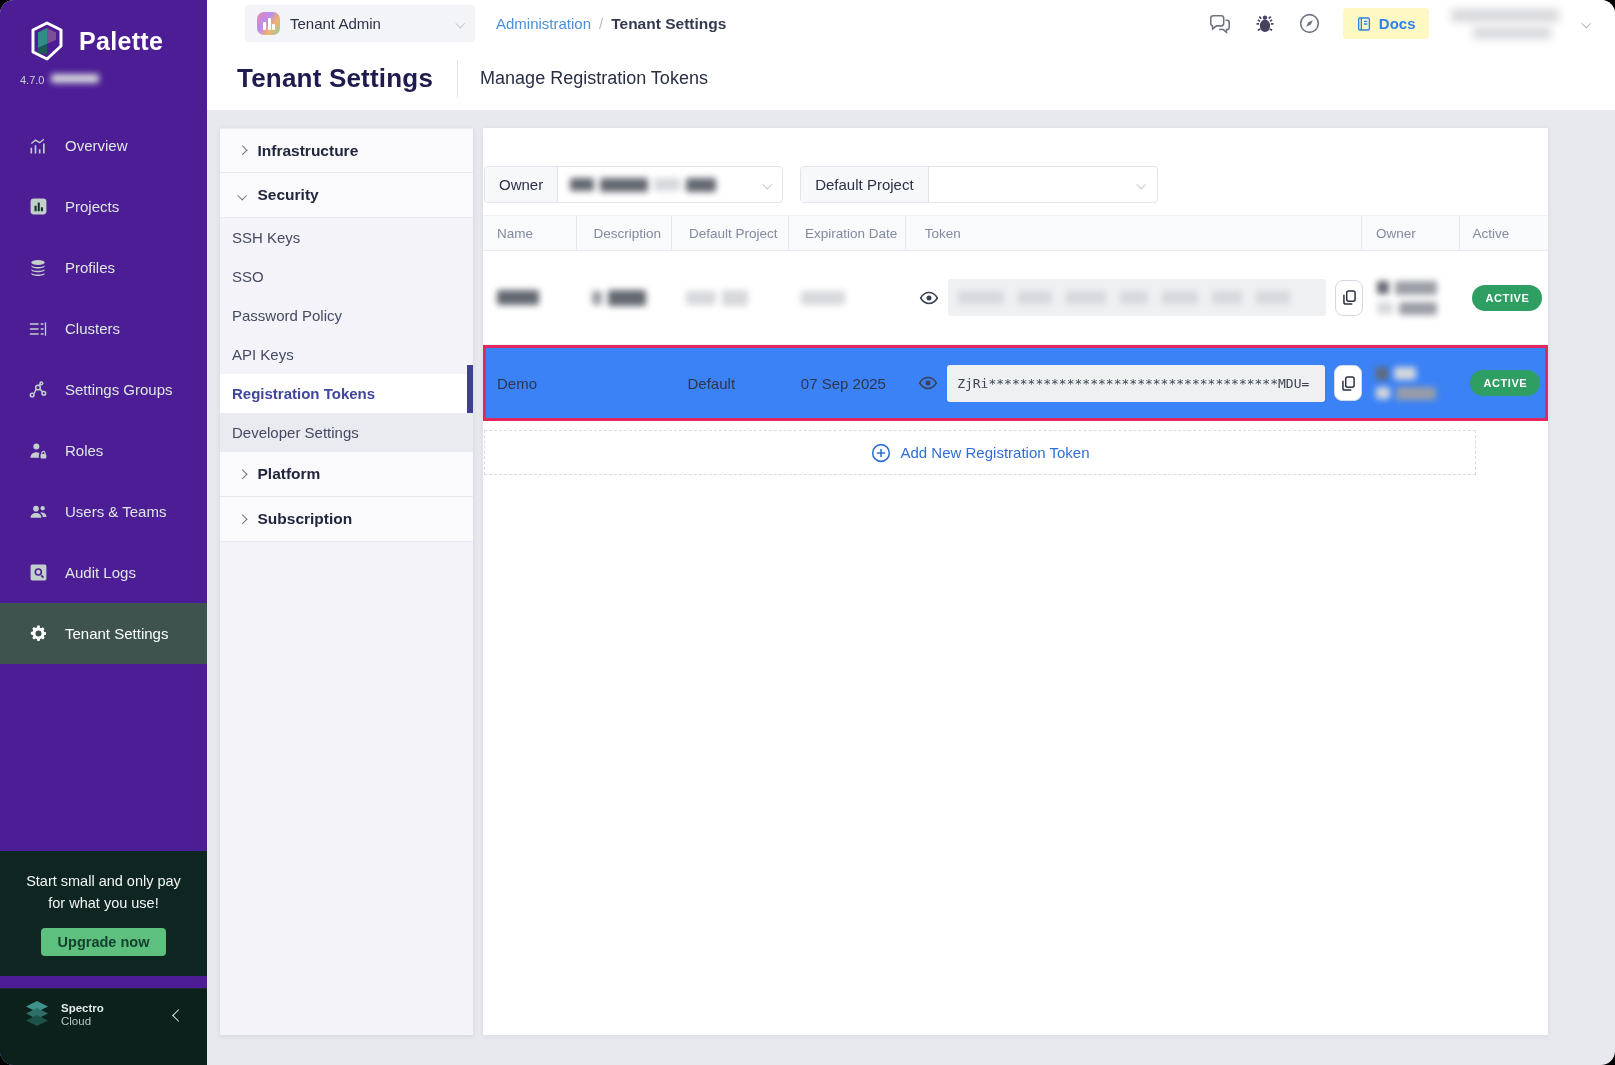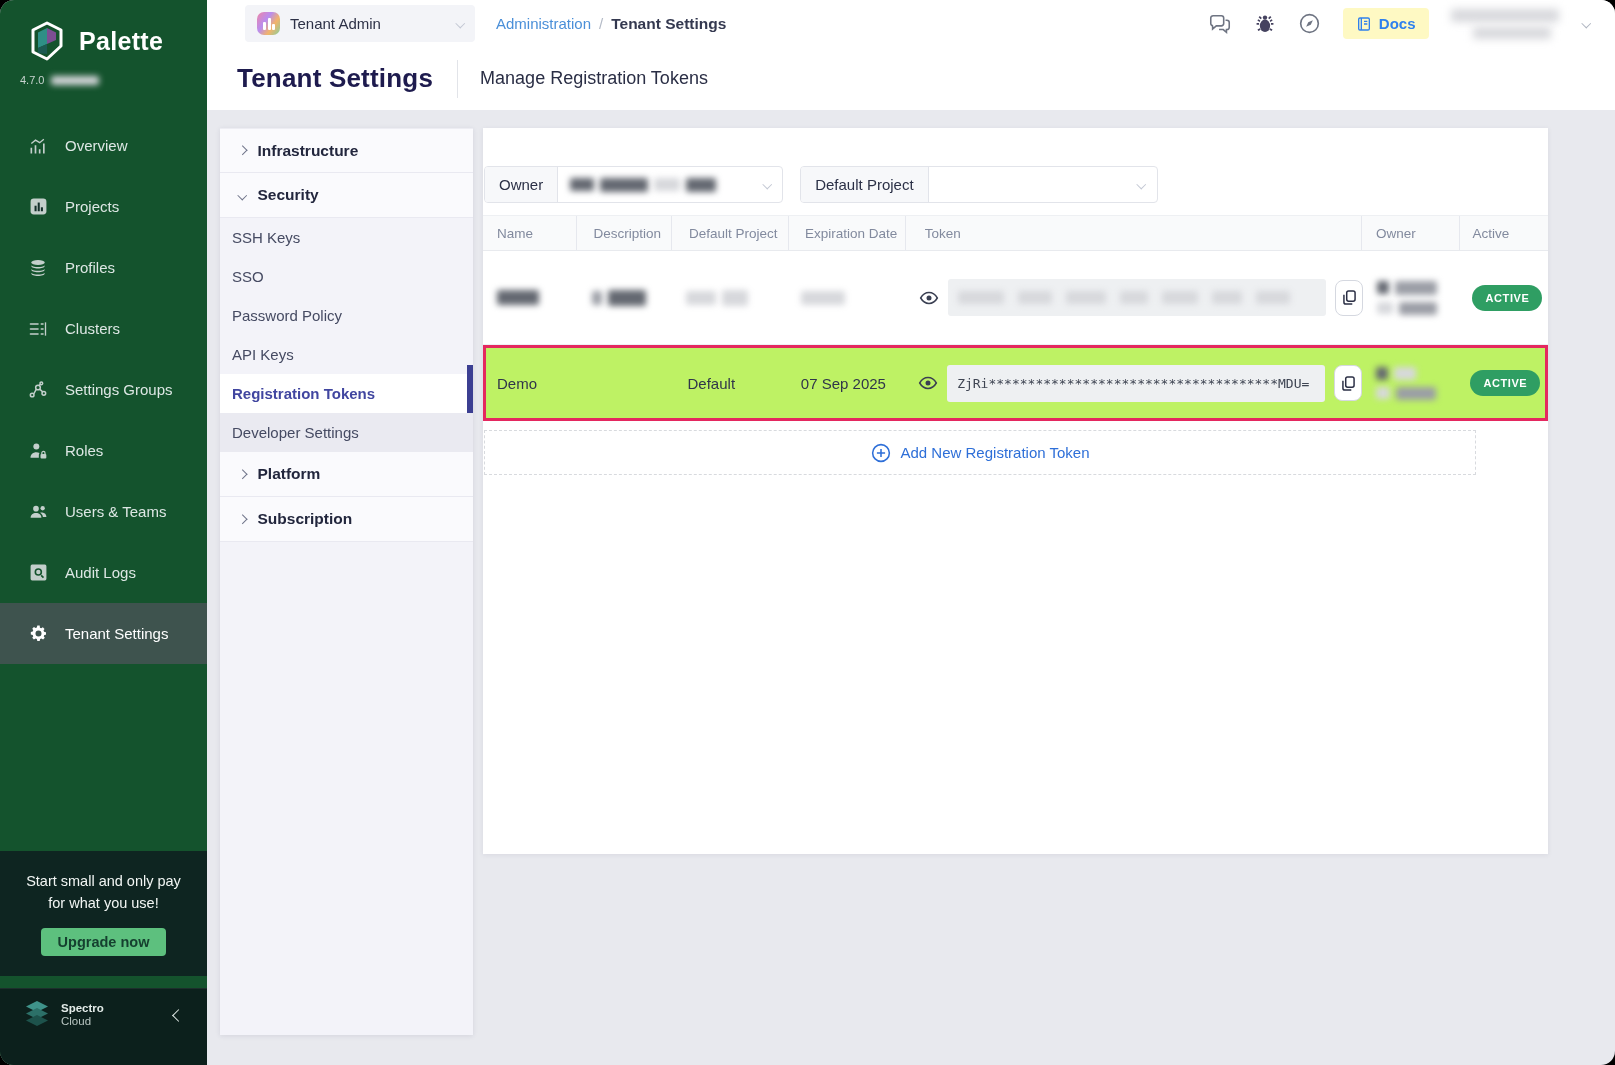--- a/index.html
+++ b/index.html
@@ -1,23 +1,23 @@
 <!DOCTYPE html>
 <html><head>
 <meta charset="utf-8">
 <style>
   * { margin:0; padding:0; box-sizing:border-box; }
   html,body { width:1615px; height:1065px; background:#000; font-family:"Liberation Sans", sans-serif; }
   .window { position:relative; width:1615px; height:1065px; border-radius:14px; overflow:hidden; background:#e8e9ee; }
 
   
-  .sidebar { position:absolute; left:0; top:0; bottom:0; width:207px; background:#14532d; color:#e7eeec; z-index:5; }
+  .sidebar { position:absolute; left:0; top:0; bottom:0; width:207px; background:#4c1d95; color:#e7eeec; z-index:5; }
   .logo-row { display:flex; align-items:center; gap:11px; padding:20px 0 0 26px; }
   .logo-row .product { font-size:25px; font-weight:700; color:#fff; letter-spacing:.3px; }
-  .version-row { display:flex; align-items:center; gap:7px; margin:12px 0 0 20px; font-size:11px; color:#c9d4d0; }
+  .version-row { display:flex; align-items:flex-start; gap:7px; margin:12px 0 0 20px; font-size:11px; color:#c9d4d0; }
   .nav { position:absolute; top:115px; left:0; right:0; }
   .nav-item { height:61px; display:flex; align-items:center; padding-left:27px; gap:16px; font-size:15px; color:#dde7e4; cursor:pointer; }
   .nav-item .ic { width:22px; display:flex; justify-content:center; color:#c3cfcb; }
   .nav-item.active { background:#3e534e; color:#fff; }
   .nav-item.active .ic { color:#fff; }
   .sidebar-bottom { position:absolute; left:0; right:0; bottom:0; }
   .promo { background:#0e2521; padding:19px 14px 20px; text-align:center; }
   .promo-text { font-size:14.5px; line-height:22px; color:#f2f6f4; }
   .upgrade-btn { margin-top:14px; display:inline-block; background:#5dc07e; color:#15402f; font-size:14.5px; font-weight:700; padding:6px 17px; border-radius:4px; border:none; cursor:pointer; }
   .brandbar { height:77px; background:#0c201c; border-top:1px solid rgba(255,255,255,.07); display:flex; align-items:center; padding:0 20px 24px 22px;margin-top:12px; }
@@ -68,41 +68,41 @@
   .sn-section { height:45px; background:#fafafd; border-bottom:1px solid #e9e9f1; display:flex; align-items:center; padding-left:19px; gap:12px; cursor:pointer; }
   .sn-section:first-child { border-top:1px solid #ededf3; }
   .sn-section .chev { color:#6d7288; }
   .sn-section .lbl { font-size:15.5px; font-weight:600; color:#22263d; }
   .sn-item { height:39px; display:flex; align-items:center; padding-left:12px; font-size:15px; color:#454a62; cursor:pointer; position:relative; }
   .sn-item.active { background:#fff; color:#4146a0; font-weight:700; }
   .sn-item.active::after { content:""; position:absolute; right:0; top:-9px; bottom:-9px; width:6px; background:#3c3f92; }
   .sn-item.shaded { background:#eaeaf1; }
 
   
-  .content { position:absolute; left:483px; top:128px; width:1065px; height:726px; background:#fff; box-shadow:0 1px 5px rgba(40,40,80,.08); }
+  .content { position:absolute; left:483px; top:128px; width:1065px; height:907px; background:#fff; box-shadow:0 1px 5px rgba(40,40,80,.08); }
   .filters { position:absolute; top:38px; left:1px; display:flex; gap:17px; }
   .fgroup { display:flex; height:37px; border:1px solid #e2e4ea; border-radius:4px; overflow:hidden; background:#fff; }
   .flabel { background:#f7f8fa; display:flex; align-items:center; padding:0 14px; font-size:15px; color:#2b3046; border-right:1px solid #e2e4ea; }
   .fselect { display:flex; align-items:center; padding:0 12px; cursor:pointer; }
   .fselect .chev { color:#c2c7d3; margin-left:auto; }
   .fselect.owner { width:224px; }
   .fselect.proj { width:228px; }
 
   .table { position:absolute; top:87px; left:0; right:0; }
   .trow { display:flex; }
   .thead { height:36px; background:#f9fafb; border-top:1px solid #eef0f3; border-bottom:1px solid #e8eaee; }
   .th { display:flex; align-items:center; font-size:13.5px; color:#828a9e; }
   .th + .th { border-left:1px solid #e6e8ee; }
   .td { display:flex; align-items:center; font-size:15px; color:#30354a; }
   .c1{ width:66px; padding-left:14px; } .c2{ width:97px; padding-left:16px;margin-left:29px; }
   .c3{ width:120px; padding-left:17px; } .c4{ width:120px; padding-left:16px; }
   .c5{ width:470px; padding-left:19px; } .c6{ width:101px; padding-left:14px; }
   .c7{ width:91px; padding-left:12px; }
   .row1 { height:94px; border-bottom:1px solid #eef0f3; background:#fff; }
-  .row2 { height:76px; background:#bef264; border:3px solid #e4285f; }
+  .row2 { height:76px; background:#3b82f6; border:3px solid #e4285f; }
   .row2 .c1{ padding-left:11px; } 
   .token-wrap { display:flex; align-items:center; gap:9px; width:100%; }
   .token-box { width:378px; height:37px; background:#eef0f2; border-radius:3px; display:flex; align-items:center; padding:0 10px; font-family:"DejaVu Sans Mono", monospace; font-size:13px; color:#3f4553; white-space:nowrap; overflow:hidden; }
   .copy-btn { width:28px; height:36px; border:1px solid #d5d8e0; border-radius:8px; background:#fff; display:flex; align-items:center; justify-content:center; cursor:pointer; color:#2b2f45; }
   .badge { display:inline-flex; align-items:center; justify-content:center; width:70px; height:26px; border-radius:13px; background:#2f9e63; color:#fff; font-size:11px; font-weight:700; letter-spacing:.6px; }
   .owner-lines { display:flex; flex-direction:column; gap:7px; }
 
   .add-row { position:absolute; top:302px; left:1px; width:992px; height:45px; border:1px dashed #d8dade; display:flex; align-items:center; justify-content:center; gap:10px; color:#2e6fd8; font-size:15px; cursor:pointer; background:#fff; }
 
   .eye { color:#3a3f52; display:flex; }

